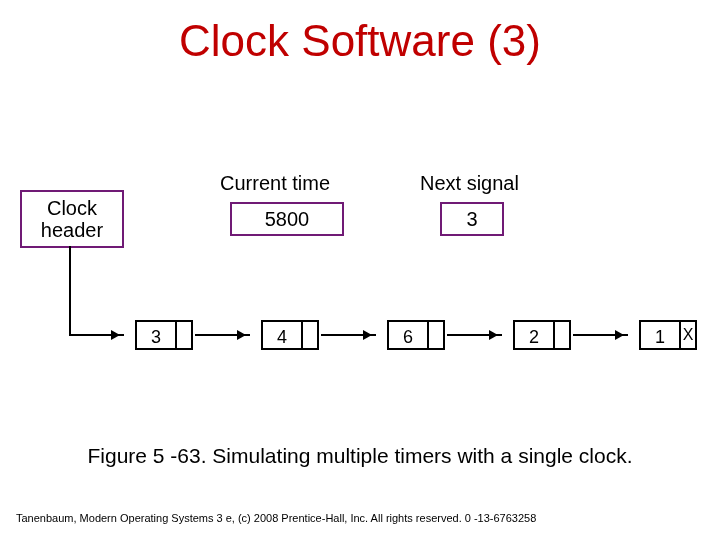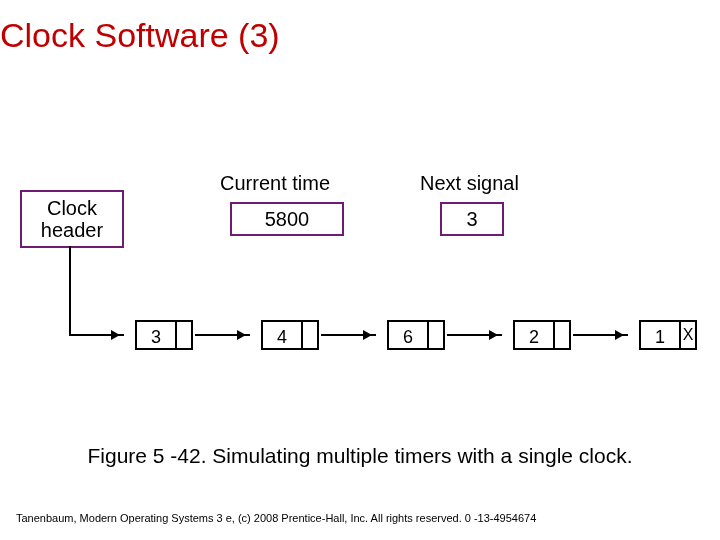--- a/index.html
+++ b/index.html
@@ -1,17 +1,17 @@
 <!DOCTYPE html>
 <html><head>
 <meta charset="utf-8">
 <style>
   html,body{margin:0;padding:0;width:720px;height:540px;background:#fff;font-family:Arial,Helvetica,sans-serif;color:#000}
   .slide{position:relative;width:720px;height:540px}
-  .title{position:absolute;top:16px;left:0;width:100%;text-align:left;font-size:34px;color:#c00000}
+  .title{position:absolute;top:16px;left:0;width:100%;text-align:center;font-size:44px;color:#c00000}
   .caption{position:absolute;top:444px;left:0;width:100%;text-align:center;font-size:21px;color:#000}
   .credit{position:absolute;top:512px;left:16px;font-size:11px;color:#000}
   .diagram{position:absolute;left:20px;top:160px;width:680px;height:240px}
   .lbl{position:absolute;font-size:20px;text-align:left}
   .box{position:absolute;border:2px solid #701a75;background:#fff;display:flex;align-items:center;justify-content:center;font-size:20px}
   
   .hdr{left:0;top:30px;width:100px;height:54px;line-height:1.1}
   
   .cur{left:210px;top:42px;width:110px;height:30px}
   .nxt{left:420px;top:42px;width:60px;height:30px}
@@ -63,15 +63,15 @@
     <div class="node" style="left:493px">
       <span class="val">2</span><span class="ptr"></span>
     </div>
     <div class="arr h" style="left:553px;top:174px;width:55px"></div>
 
     <div class="node" style="left:619px">
       <span class="val">1</span><span class="ptr">X</span>
     </div>
   </div>
 
-  <div class="caption">Figure 5 -42. Simulating multiple timers with a single clock.</div>
-  <div class="credit">Tanenbaum, Modern Operating Systems 3 e, (c) 2008 Prentice-Hall, Inc. All rights reserved. 0 -13-4954674</div>
+  <div class="caption">Figure 5 -63. Simulating multiple timers with a single clock.</div>
+  <div class="credit">Tanenbaum, Modern Operating Systems 3 e, (c) 2008 Prentice-Hall, Inc. All rights reserved. 0 -13-6763258</div>
 </div>
 
 </body></html>

